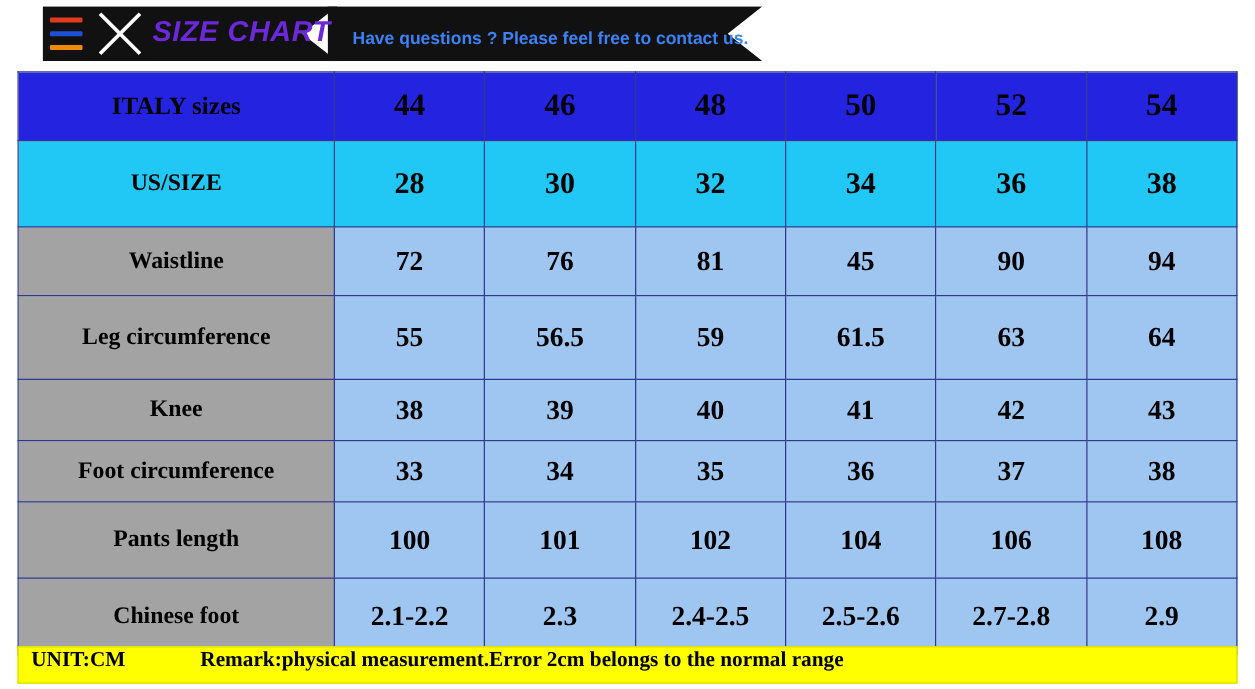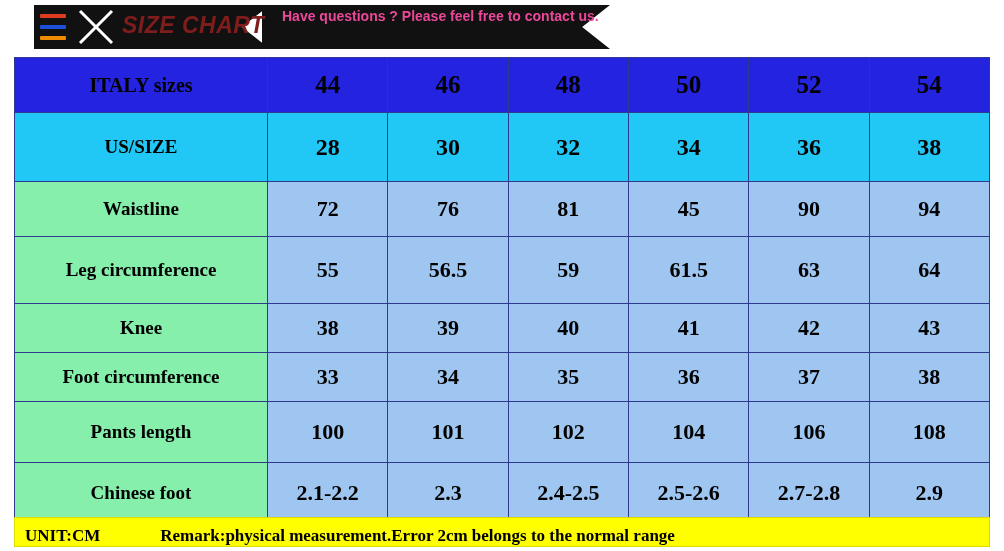--- a/index.html
+++ b/index.html
@@ -67,21 +67,21 @@
     width: 40px;
     height: 40px;
     z-index: 3;
   }
   .logo-x svg { display:block; }
 
   .banner-title {
     position: absolute;
     left: 122px;
     top: 12px;
-    color: #7f1d1d;
+    color: #6d28d9;
     font-family: "Liberation Sans", sans-serif;
     font-weight: bold;
     font-style: italic;
     font-size: 23px;
     letter-spacing: 0.5px;
     z-index: 3;
     white-space: nowrap;
   }
 
   .contact-banner {
@@ -89,22 +89,22 @@
     left: 262px;
     top: 5px;
     height: 44px;
     width: 348px;
     background: #111111;
     clip-path: polygon(0 0, 100% 0, 92% 50%, 100% 100%, 0 100%);
   }
   .contact-text {
     position: absolute;
     left: 282px;
-    top: 8px;
-    color: #ec4899;
+    top: 22px;
+    color: #3b82f6;
     font-family: "Liberation Sans", sans-serif;
     font-weight: bold;
     font-size: 14px;
     white-space: nowrap;
     z-index: 3;
   }
 
   
   .table-wrap {
     position: absolute;
@@ -136,40 +136,40 @@
   
   tr.r-italy td.rowlabel,
   tr.r-italy td.datacell { background: #2323e0; height: 52px; }
   tr.r-italy td.rowlabel { font-size: 20px; }
   tr.r-italy td.datacell { font-size: 25px; }
 
   tr.r-us td.rowlabel,
   tr.r-us td.datacell { background: #22c8f5; height: 66px; }
   tr.r-us td.datacell { font-size: 24px; }
 
-  tr.r-std td.rowlabel { background: #86efac; margin-left: 48px; }
+  tr.r-std td.rowlabel { background: #a3a3a3; margin-left: 48px; }
   tr.r-std td.datacell { background: #9fc6f0; margin-left: 19px; }
 
   tr.h52 td { height: 52px; }
   tr.h64 td { height: 64px; }
   tr.h46 td { height: 46px; }
   tr.h58 td { height: 58px; }
 
   
   .footer {
     position: absolute;
     left: 14px;
     bottom: 4px;
     width: 976px;
     height: 30px;
     background: #ffff00;
     border: 1px solid #dcdc00;
     box-sizing: border-box;
     display: flex;
-    align-items: flex-end;
+    align-items: flex-start;
     font-family: "Liberation Serif", serif;
     font-weight: bold;
     font-size: 17px;
     color: #000000;
   }
   .footer .unit {
     padding-left: 10px;
     white-space: nowrap;
   }
   .footer .remark {

